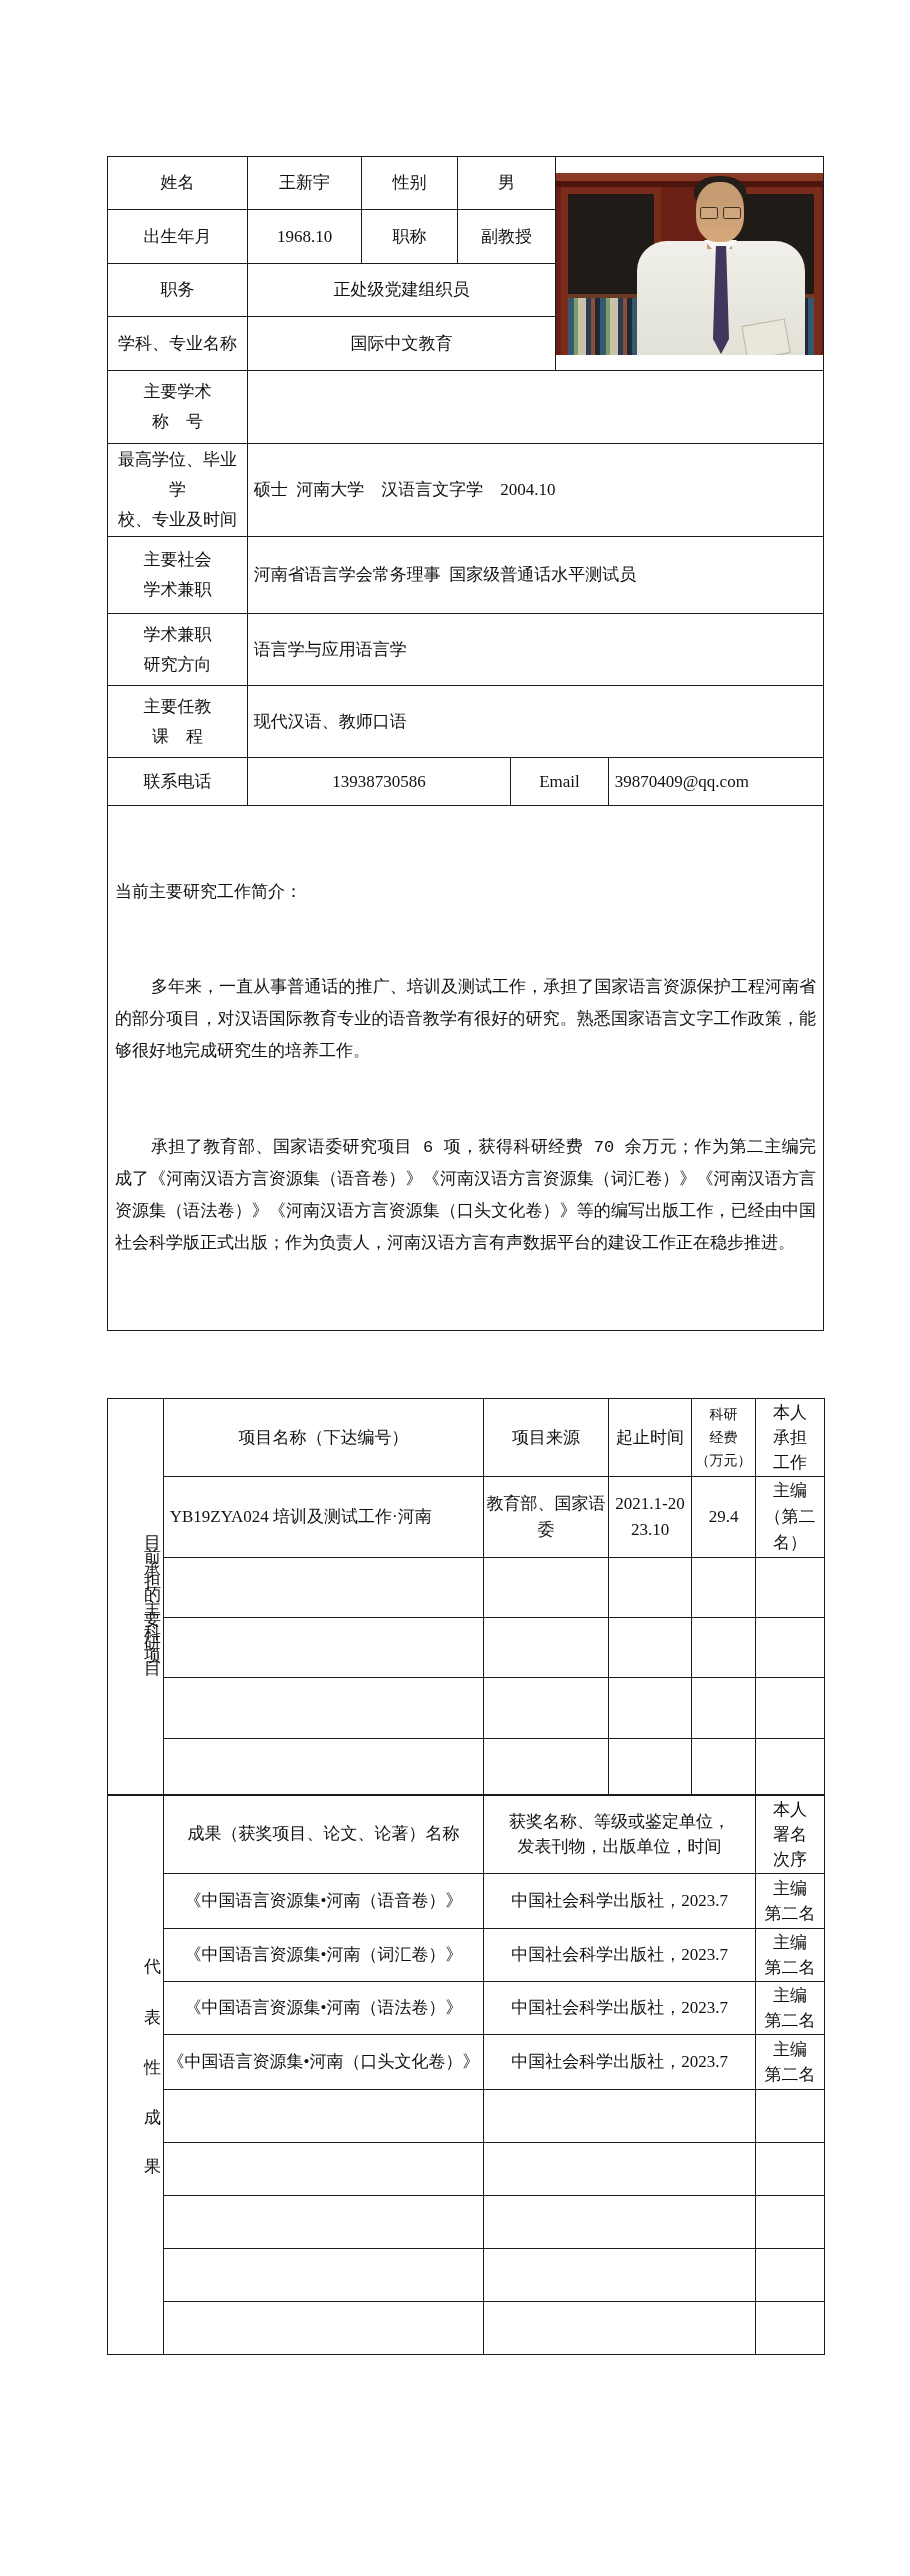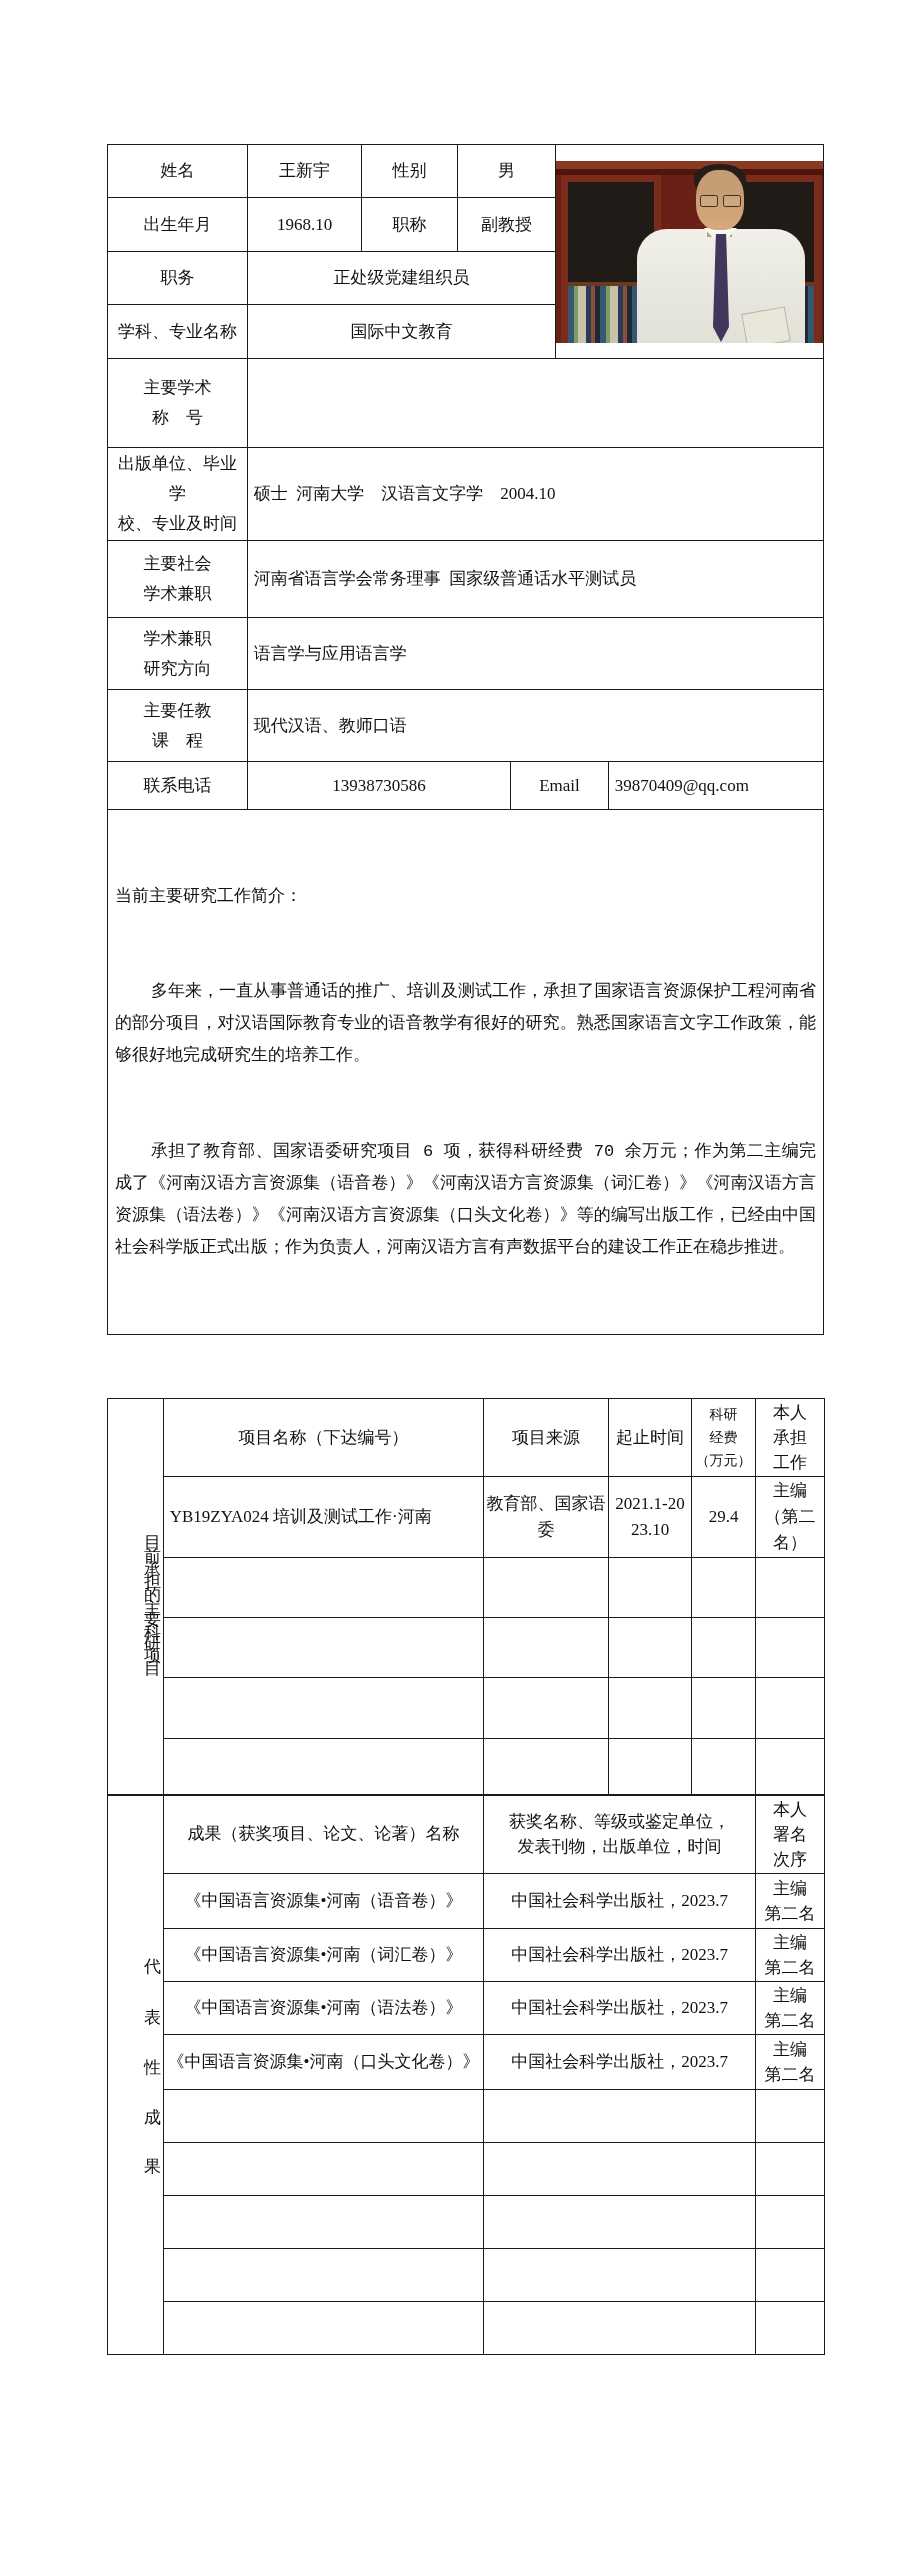--- a/index.html
+++ b/index.html
@@ -6,21 +6,21 @@
   .canvas{position:relative;width:910px;height:2576px;background:#ffffff;overflow:hidden;
           font-family:"Liberation Serif","DejaVu Serif",serif;color:#111;}
   .page-title{position:absolute;left:107px;top:112px;width:717px;text-align:center;
               font-family:"Liberation Sans","DejaVu Sans",sans-serif;font-weight:700;
               font-size:26px;letter-spacing:0.6px;}
   table{border-collapse:collapse;table-layout:fixed;position:absolute;left:107px;
         background:#fff;border:1.7px solid #1a1a1a;}
   td,th{border:1.1px solid #1a1a1a;box-sizing:border-box;padding:1.1px 2.3px;
         font-size:17px;font-weight:normal;text-align:center;vertical-align:middle;
         line-height:30px;white-space:pre-wrap;overflow:hidden;}
-  .t1{top:144px;width:717px;}
+  .t1{top:156px;width:717px;}
   .t2{top:1398px;width:717px;}
   .left{text-align:left;padding-left:5.7px;}
   .intro-cell{vertical-align:top;text-align:left;padding:5.7px 6.9px;line-height:32px;margin-left:9px;}
   .intro-cell .para{text-indent:36px;text-align:justify;margin:0;font-family:Liberation Mono, monospace;}
   .photo-cell{padding:0;position:relative;}
   .vcell{padding:0;}
   .vtext{writing-mode:vertical-lr;text-orientation:upright;display:inline-block;
          margin:0 auto;line-height:1;}
   .v-a{letter-spacing:12.6px;}
   .v-b{letter-spacing:50px;}
@@ -106,27 +106,27 @@
       <td colspan="2">副教授</td>
     </tr>
     <tr style="height:53px">
       <td>职务</td>
       <td colspan="4">正处级党建组织员</td>
     </tr>
     <tr style="height:54px">
       <td>学科、专业名称</td>
       <td colspan="4">国际中文教育</td>
     </tr>
-    <tr style="height:89px">
+    <tr style="height:73px">
       <td>主要学术
 称　号</td>
       <td colspan="6" class="left"></td>
     </tr>
     <tr style="height:71px">
-      <td>出版单位、毕业学
+      <td>最高学位、毕业学
 校、专业及时间</td>
       <td colspan="6" class="left">硕士  河南大学    汉语言文字学    2004.10</td>
     </tr>
     <tr style="height:77px">
       <td>主要社会
 学术兼职</td>
       <td colspan="6" class="left">河南省语言学会常务理事  国家级普通话水平测试员</td>
     </tr>
     <tr style="height:72px">
       <td>学术兼职

